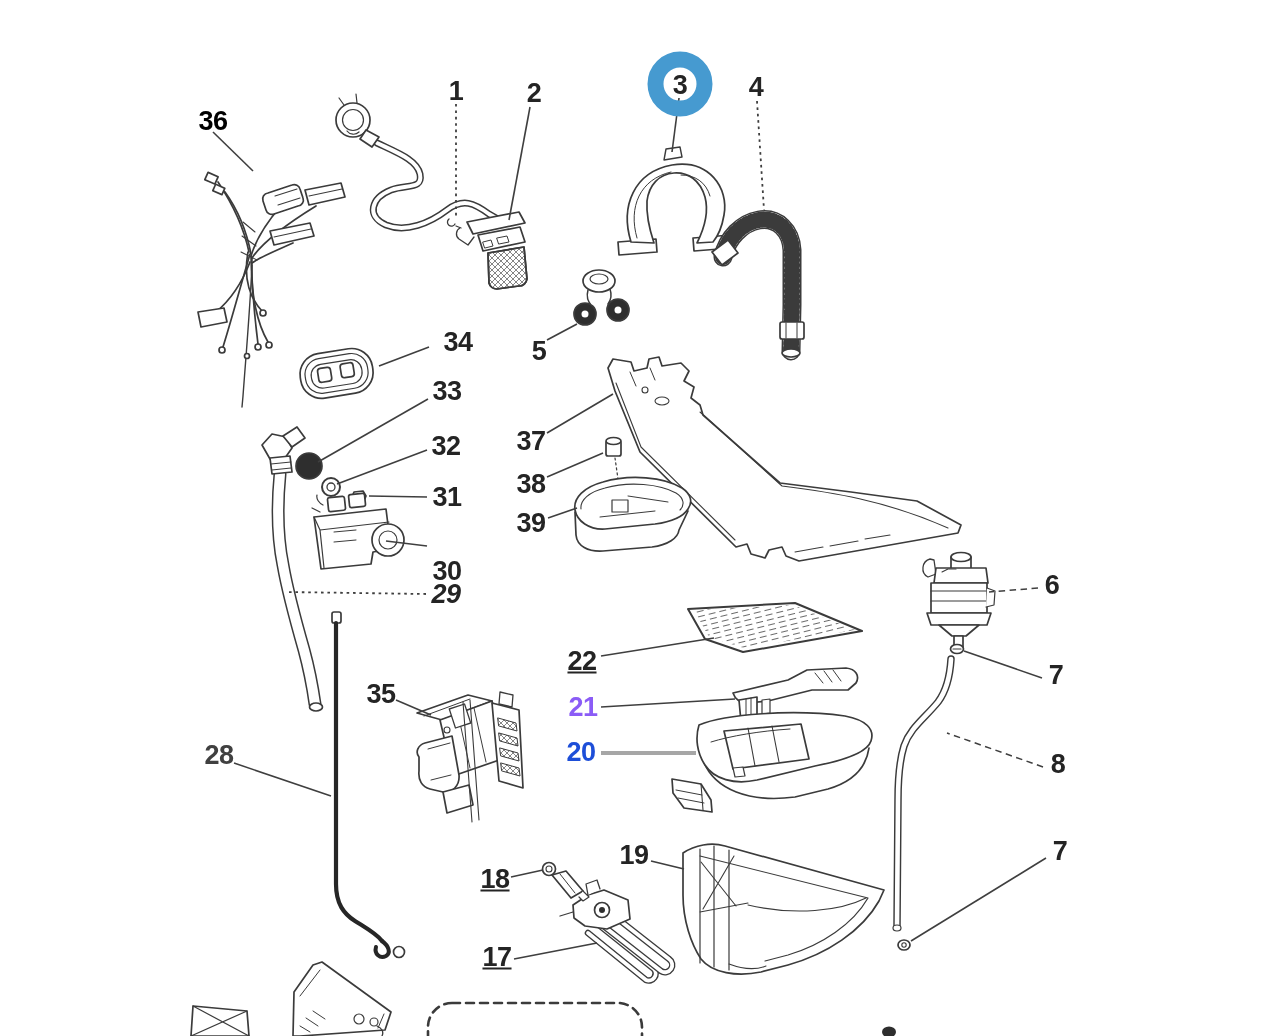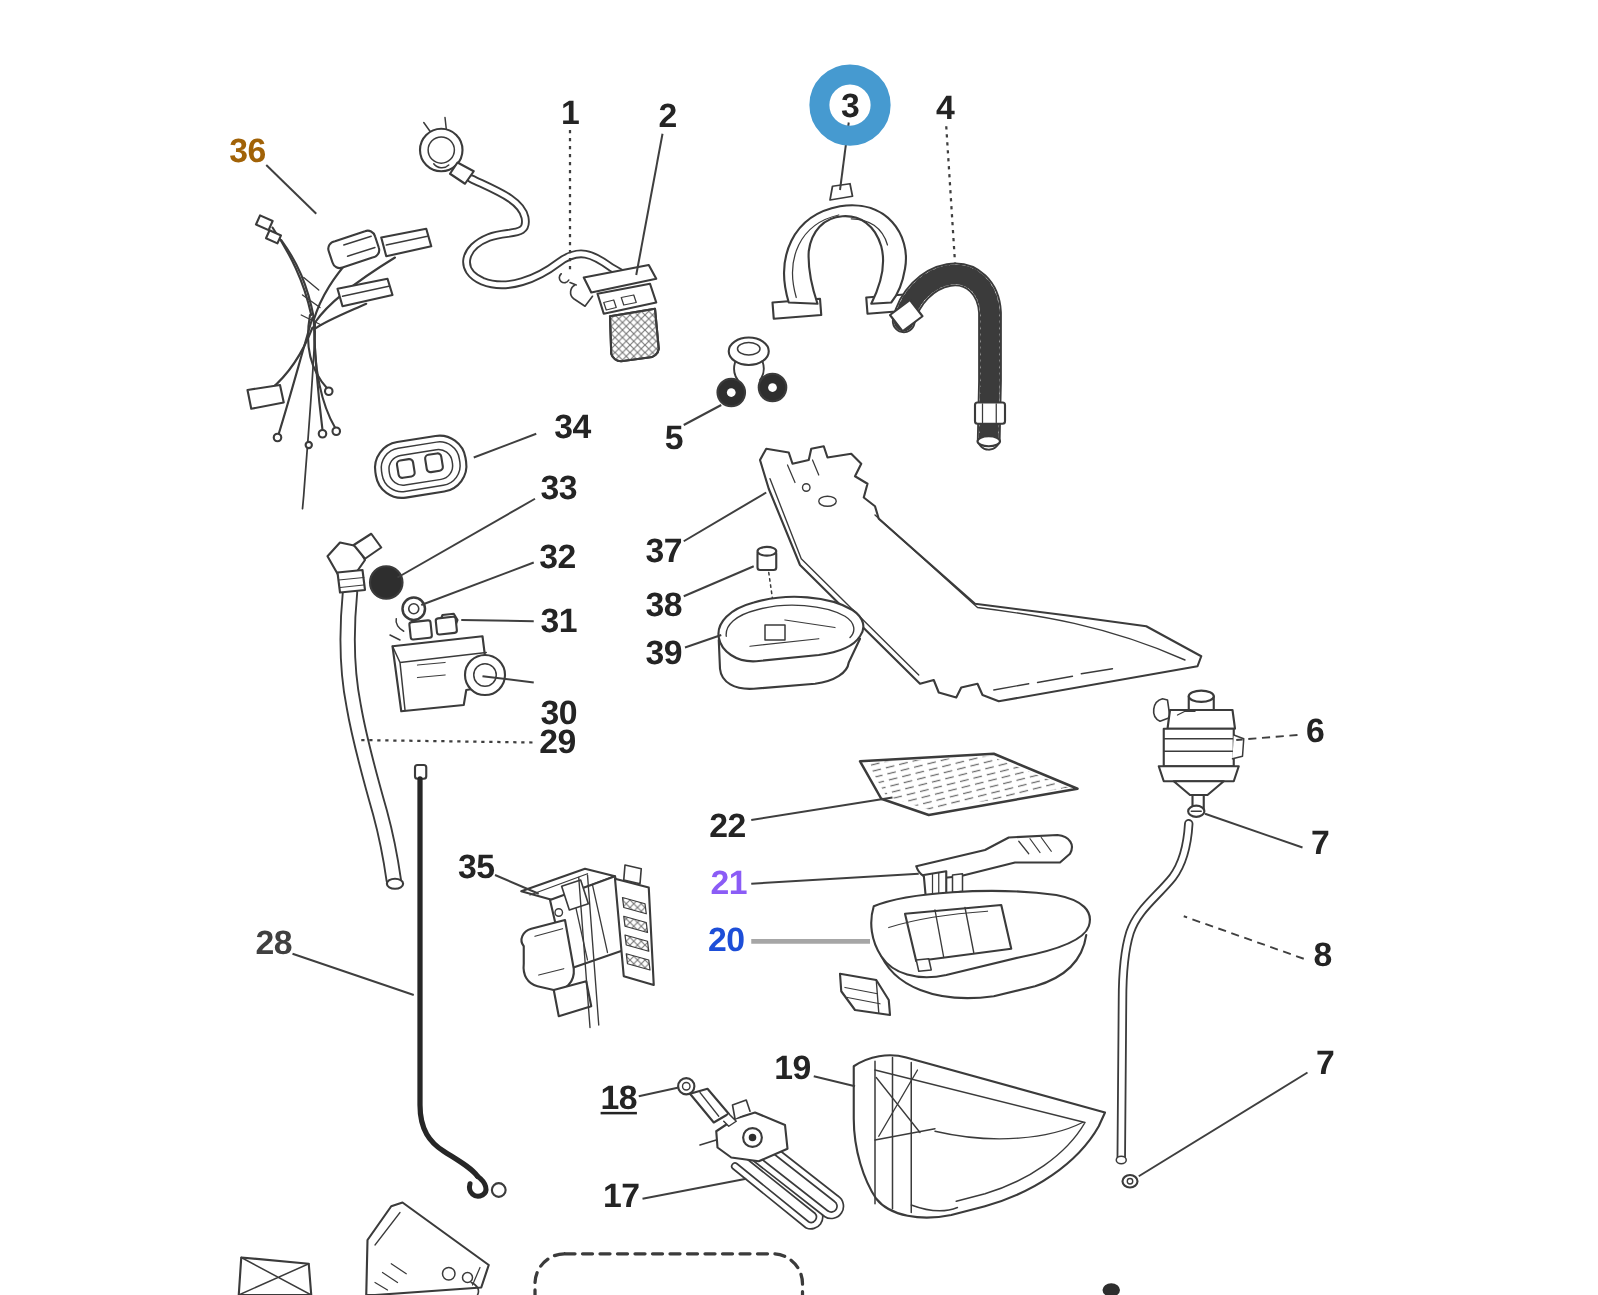--- a/index.html
+++ b/index.html
@@ -333,32 +333,32 @@
 <div class="callout" style="left: 456px; top: 91px; color: rgb(36, 36, 36);">1</div>
     <div class="callout" style="left: 534px; top: 93px; color: rgb(36, 36, 36);">2</div>
     <div class="ring" style="left: 680px; top: 84px; border: 16px solid rgb(70, 154, 208);"></div>
     <div class="callout" style="left: 680px; top: 85px; color: rgb(36, 36, 36);">3</div>
     <div class="callout" style="left: 756px; top: 87px; color: rgb(36, 36, 36);">4</div>
     <div class="callout" style="left: 539px; top: 351px; color: rgb(36, 36, 36);">5</div>
     <div class="callout" style="left: 1052px; top: 585px; color: rgb(36, 36, 36);">6</div>
     <div class="callout" style="left: 1056px; top: 675px; color: rgb(36, 36, 36);">7</div>
     <div class="callout" style="left: 1058px; top: 764px; color: rgb(36, 36, 36);">8</div>
     <div class="callout" style="left: 1060px; top: 851px; color: rgb(36, 36, 36);">7</div>
-    <div class="callout" style="left: 497px; top: 957px; color: rgb(36, 36, 36);">17</div>
+    <div class="callout" style="left: 497px; top: 957px; color: rgb(36, 36, 36); text-decoration: underline;">17</div>
     <div class="callout" style="left: 495px; top: 879px; color: rgb(36, 36, 36); text-decoration: underline;">18</div>
     <div class="callout" style="left: 634px; top: 855px; color: rgb(36, 36, 36);">19</div>
     <div class="callout" style="left: 581px; top: 752px; color: #1d4ed8;">20</div>
     <div class="callout" style="left: 583px; top: 707px; color: #8b5cf6;">21</div>
-    <div class="callout" style="left: 582px; top: 661px; color: rgb(36, 36, 36);">22</div>
+    <div class="callout" style="left: 582px; top: 661px; color: rgb(36, 36, 36); text-decoration: underline;">22</div>
     <div class="callout" style="left: 219px; top: 755px; color: #404040;">28</div>
-    <div class="callout" style="left: 446px; top: 594px; color: rgb(36, 36, 36);">29</div>
+    <div class="callout" style="left: 446px; top: 594px; color: rgb(36, 36, 36); font-style: italic;">29</div>
     <div class="callout" style="left: 447px; top: 547px; color: rgb(36, 36, 36); margin-top: 24px;">30</div>
     <div class="callout" style="left: 447px; top: 497px; color: rgb(36, 36, 36);">31</div>
     <div class="callout" style="left: 446px; top: 446px; color: rgb(36, 36, 36);">32</div>
     <div class="callout" style="left: 447px; top: 391px; color: rgb(36, 36, 36);">33</div>
     <div class="callout" style="left: 446px; top: 342px; color: rgb(36, 36, 36); margin-left: 12px;">34</div>
     <div class="callout" style="left: 381px; top: 694px; color: rgb(36, 36, 36);">35</div>
-    <div class="callout" style="left: 198px; top: 121px; color: #a16207;">36</div>
+    <div class="callout" style="left: 213px; top: 121px; color: #000000;">36</div>
     <div class="callout" style="left: 531px; top: 441px; color: rgb(36, 36, 36);">37</div>
     <div class="callout" style="left: 531px; top: 484px; color: rgb(36, 36, 36); text-align: center;">38</div>
     <div class="callout" style="left: 531px; top: 523px; color: rgb(36, 36, 36);">39</div>
     <div class="callout" style="left: 593px; top: 1047px; color: rgb(36, 36, 36);">16</div>
   </div>
 
 </body></html>

